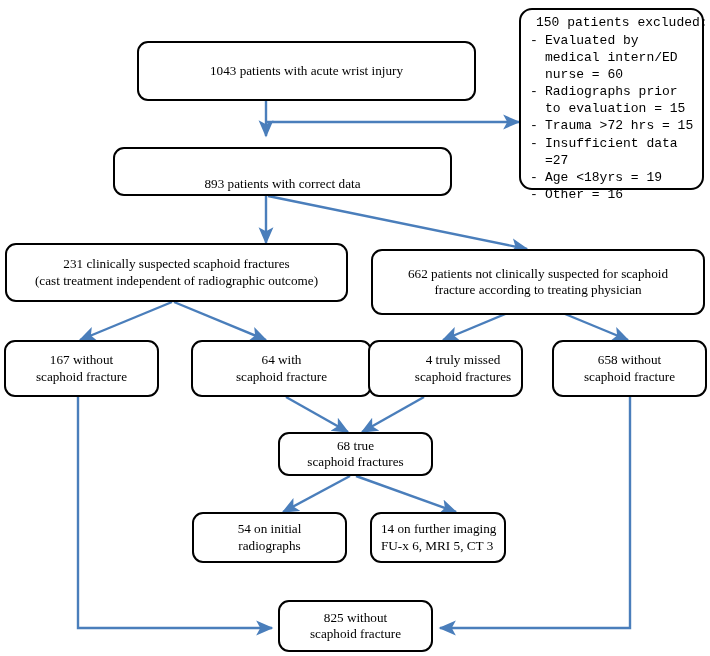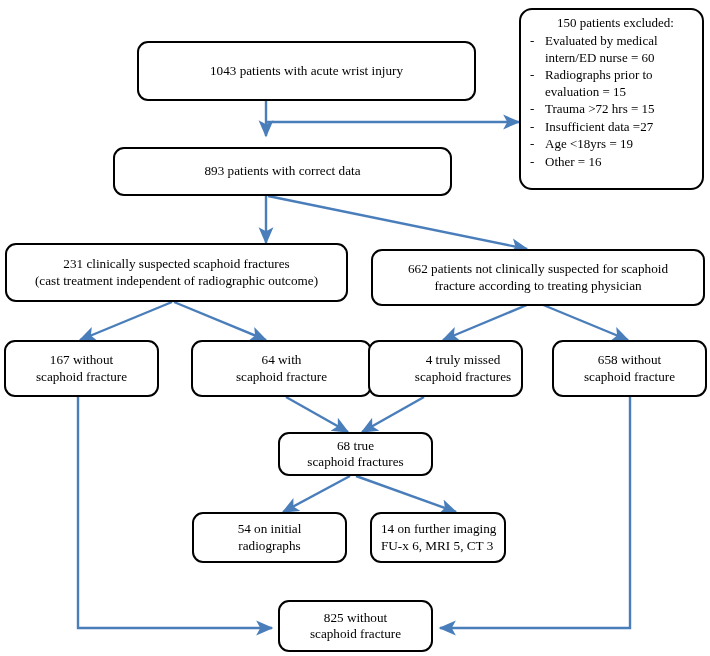--- a/index.html
+++ b/index.html
@@ -46,20 +46,21 @@
     white-space: pre-line;
   }
   .node.excluded {
     align-items: flex-start;
     justify-content: flex-start;
     text-align: left;
     padding: 5px 7px 5px 9px;
     border-radius: 13px;
     font-size: 13px;
     line-height: 1.30;
+    font-family: Liberation Mono, monospace;
   }
   .excl-title {
     display: block;
     text-align: center;
     padding-left: 6px;
     margin-bottom: 1px;
     white-space: nowrap;
   }
   .excl-list {
     list-style: none;
@@ -157,30 +158,30 @@
           <span class="excl-text">Age &lt;18yrs = 19</span>
         </li>
         <li>
           <span class="excl-dash">-</span>
           <span class="excl-text">Other = 16</span>
         </li>
       </ul>
     </div>
   </div>
 
-  <div class="node" style="left:113px; top:147px; width:339px; height:49px;">
+  <div class="node" style="left:113px; top:147px; width:339px; height:49px;align-items:flex-end;">
     <span class="txt">893 patients with correct data</span>
   </div>
 
   <div class="node" style="left:5px; top:243px; width:343px; height:59px;">
     <span class="txt">231 clinically suspected scaphoid fractures
 (cast treatment independent of radiographic outcome)</span>
   </div>
 
-  <div class="node" style="left:371px; top:249px; width:334px; height:57px;">
+  <div class="node" style="left:371px; top:249px; width:334px; height:66px;">
     <span class="txt">662 patients not clinically suspected for scaphoid
 fracture according to treating physician</span>
   </div>
 
   <div class="node" style="left:4px; top:340px; width:155px; height:57px;">
     <span class="txt">167 without
 scaphoid fracture</span>
   </div>
 
   <div class="node" style="left:191px; top:340px; width:181px; height:57px;">

